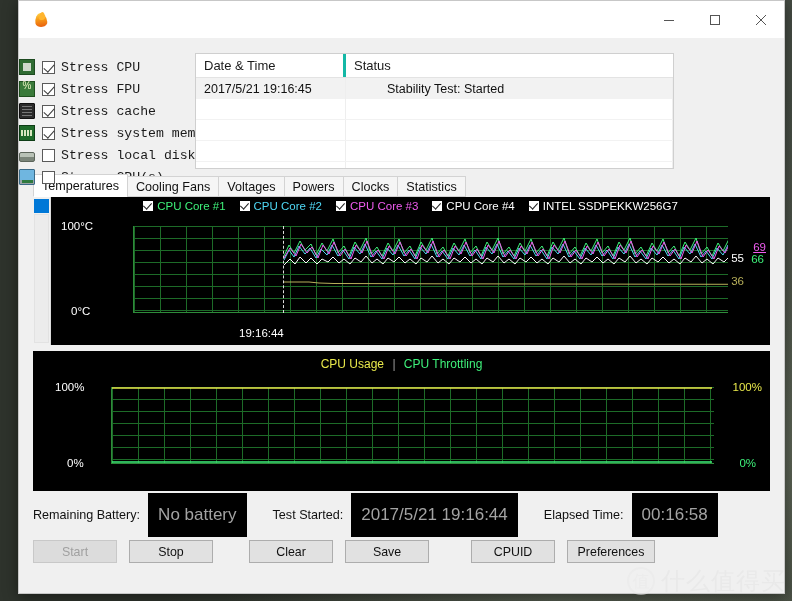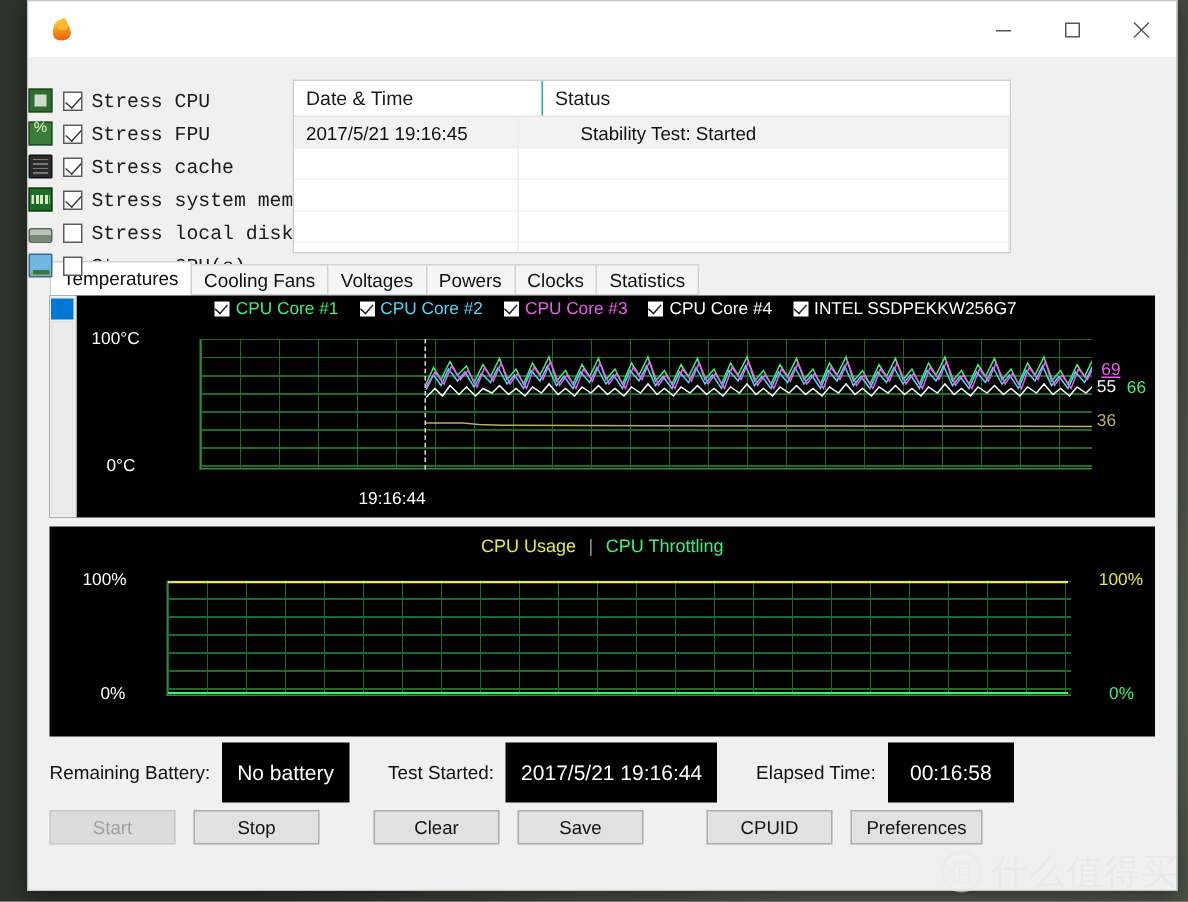--- a/index.html
+++ b/index.html
@@ -106,21 +106,21 @@
   .ic-gpu:after{content:"";position:absolute;left:2px;bottom:1px;width:11px;height:3px;background:#2f7a3f;}
 
   .log-wrap{
     flex:1; margin-right:110px;
     border:1px solid #cfcfcf; background:#fff; height:116px; overflow:hidden;
   }
   .log-head{ display:flex; border-bottom:1px solid #e3e3e3; background:#fff;}
   .log-head div{
     font-size:13px;color:#1a1a1a;padding:4px 8px;
   }
-  .lh-1{width:166px;border-right:1px solid #14b8a6;}
+  .lh-1{width:150px;border-right:3px solid #14b8a6;}
   .lh-2{flex:1;}
   .log-row{display:flex;height:21px;align-items:center;}
   .log-row.sel{background:#f2f2f2;gap:33px;}
   .lr-1{width:150px;border-right:1px solid #eeeeee;height:100%;display:flex;align-items:center;padding:0 8px;font-size:12.5px;color:#111;}
   .lr-2{flex:1;height:100%;display:flex;align-items:center;padding:0 8px;font-size:12.5px;color:#111;border-right:1px solid #eeeeee;}
   .log-empty{border-bottom:1px solid #f2f2f2;}
 
   
   .tabs{
     display:flex; margin:6px 0 0 14px; align-items:flex-end; height:22px;
@@ -190,21 +190,21 @@
   .tracewrap{position:absolute;overflow:hidden;}
   .tracewrap svg{display:block;}
 
   
   .status{
     display:flex; align-items:center; padding:0 14px; height:30px; margin-top:9px;
     font-size:12.6px; color:#111;
   }
   .st-label{margin-right:8px;white-space:nowrap;}
   .st-val{
-    background:#000; color:#ffffff; font-size:14px;
+    background:#000; color:#a3a3a3; font-size:17px;
     padding:12px 10px; min-width:70px; text-align:center; margin-right:26px;
     font-family:"Liberation Sans",sans-serif;
   }
 
   
   .btnbar{display:flex;align-items:center;padding:0 14px;margin-top:10px;}
   .btn{
     width:84px;height:23px;border:1px solid #adadad;background:#e1e1e1;
     font-size:12.4px;color:#111;display:flex;align-items:center;justify-content:center;
     margin-right:12px;
@@ -385,21 +385,21 @@
               <polyline fill="none" stroke="#ffffff" stroke-width="1" points="150,39 156,33 161,38 166,31 172,37 177,32 183,38 188,33 194,36 199,31 205,37 210,33 216,38 221,32 227,36 232,30 238,37 243,33 249,38 254,32 260,36 265,31 271,37 276,33 282,38 287,32 293,36 298,30 304,37 309,33 315,38 320,32 326,36 331,31 337,37 342,33 348,38 353,32 359,36 364,30 370,37 375,33 381,38 386,32 392,36 397,31 403,37 408,33 414,38 419,32 425,36 430,30 436,37 441,33 447,38 452,32 458,36 463,31 469,37 474,33 480,38 485,32 491,36 496,30 502,37 507,33 513,38 518,32 524,36 529,31 535,37 540,33 546,38 551,32 557,36 562,30 568,37 573,33 579,38 584,32 590,36 595,31 600,35"></polyline>
 
               <polyline fill="none" stroke="#4fd8f5" stroke-width="1" points="150,34 155,24 160,31 165,20 171,28 176,22 182,32 187,23 193,29 198,19 204,30 209,24 215,33 220,21 226,28 231,18 237,31 242,25 248,33 253,22 259,29 264,19 270,30 275,24 281,33 286,21 292,28 297,18 303,31 308,25 314,33 319,22 325,29 330,19 336,30 341,24 347,33 352,21 358,28 363,18 369,31 374,25 380,33 385,22 391,29 396,19 402,30 407,24 413,33 418,21 424,28 429,18 435,31 440,25 446,33 451,22 457,29 462,19 468,30 473,24 479,33 484,21 490,28 495,18 501,31 506,25 512,33 517,22 523,29 528,19 534,30 539,24 545,33 550,21 556,28 561,18 567,31 572,25 578,33 583,22 589,29 594,19 600,27"></polyline>
 
               <polyline fill="none" stroke="#3ef07a" stroke-width="1" points="150,30 155,19 160,27 166,15 171,24 177,18 182,29 188,17 193,25 199,13 204,27 210,20 215,30 221,16 226,24 232,12 237,28 243,21 248,30 254,17 259,25 265,13 270,27 276,20 281,30 287,16 292,24 298,12 303,28 309,21 314,30 320,17 325,25 331,13 336,27 342,20 347,30 353,16 358,24 364,12 369,28 375,21 380,30 386,17 391,25 397,13 402,27 408,20 413,30 419,16 424,24 430,12 435,28 441,21 446,30 452,17 457,25 463,13 468,27 474,20 479,30 485,16 490,24 496,12 501,28 507,21 512,30 518,17 523,25 529,13 534,27 540,20 545,30 551,16 556,24 562,12 567,28 573,21 578,30 584,17 589,25 595,13 600,24"></polyline>
 
               <polyline fill="none" stroke="#f05cf0" stroke-width="1" points="150,32 156,22 162,30 167,18 173,27 178,21 184,32 189,19 195,28 200,16 206,30 211,23 217,33 222,19 228,27 233,15 239,31 244,24 250,33 255,20 261,28 266,16 272,30 277,23 283,33 288,19 294,27 299,15 305,31 310,24 316,33 321,20 327,28 332,16 338,30 343,23 349,33 354,19 360,27 365,15 371,31 376,24 382,33 387,20 393,28 398,16 404,30 409,23 415,33 420,19 426,27 431,15 437,31 442,24 448,33 453,20 459,28 464,16 470,30 475,23 481,33 486,19 492,27 497,15 503,31 508,24 514,33 519,20 525,28 530,16 536,30 541,23 547,33 552,19 558,27 563,15 569,31 574,24 580,33 585,20 591,27 596,17 600,26"></polyline>
             </svg>
           </div>
 
-          <div class="vallbl" style="right:23px; top:44px; color:#f05cf0;text-decoration:underline;">69</div>
+          <div class="vallbl" style="right:4px; top:44px; color:#f05cf0;text-decoration:underline;">69</div>
           <div class="vallbl" style="right:6px; top:56px; color:#3ef07a;">66</div>
           <div class="vallbl" style="right:26px; top:55px; color:#ffffff;">55</div>
           <div class="vallbl" style="right:26px; top:78px; color:#b8b05a;">36</div>
 
           <div class="axlbl" style="left:188px; bottom:6px;">19:16:44</div>
         </div>
       </div>
 
       <div class="panel panel-usage">
         <div style="position:absolute;top:6px;left:0;right:0;text-align:center;font-size:12px;">

